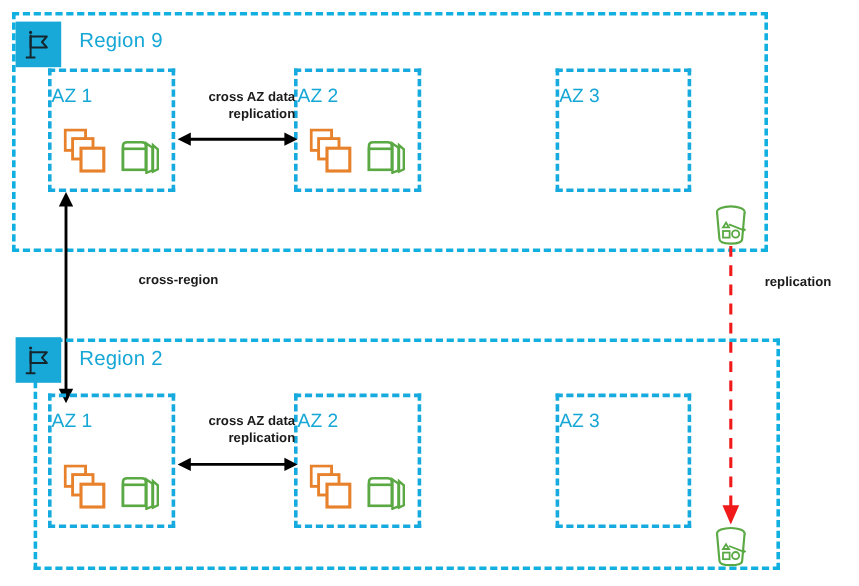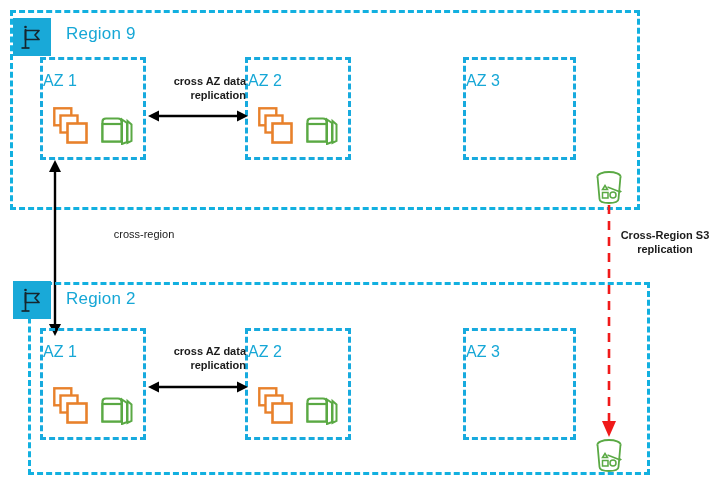--- a/index.html
+++ b/index.html
@@ -100,26 +100,26 @@
   #r2-xaz-label { left: 150px; top: 345px; }
 
   .xaz-arrow { position: absolute; }
   #r1-xaz-arrow { left: 148px; top: 108px; }
   #r2-xaz-arrow { left: 148px; top: 379px; }
 
   
   #xregion-arrow { position: absolute; left: 46px; top: 160px; }
   #xregion-label {
     position: absolute;
-    left: 84px;
+    left: 62px;
     top: 227px;
     width: 120px;
-    text-align: center;
+    text-align: right;
     font-size: 11px;
-    font-weight: normal;
+    font-weight: bold;
     color: #1b1b1b;
     line-height: 1.3;
   }
 
   
   #s3-arrow { position: absolute; left: 600px; top: 205px; }
   #s3-label {
     position: absolute;
     left: 614px;
     top: 228px;
@@ -208,21 +208,20 @@
   </svg>
   <div id="xregion-label">
     <div>cross-region</div>
   </div>
 
   <svg id="s3-arrow" width="18" height="232" viewBox="0 0 18 232">
     <line x1="9" y1="0" x2="9" y2="220" stroke="#f01a1a" stroke-width="2.6" stroke-dasharray="9 7"></line>
     <path d="M9 232 L2 216 L16 216 Z" fill="#f01a1a"></path>
   </svg>
   <div id="s3-label">
-    <div>Cross-Region S3</div>
     <div>replication</div>
   </div>
 
   <svg class="s3-bucket" id="s3-bucket-top" width="34" height="36" viewBox="0 0 34 36">
     <ellipse cx="16" cy="6.5" rx="11.5" ry="4.5" fill="#ffffff" stroke="#5aa944" stroke-width="1.8"></ellipse>
     <path d="M4.5 6.5 L6.5 29 Q6.5 33 16 33 Q25.5 33 25.5 29 L27.5 6.5" fill="#ffffff" stroke="#5aa944" stroke-width="1.8"></path>
     <path d="M12 15.5 L14.5 19.5 L9.5 19.5 Z" fill="none" stroke="#5aa944" stroke-width="1.5"></path>
     <rect x="9.5" y="22.5" width="5.5" height="5.5" fill="none" stroke="#5aa944" stroke-width="1.5"></rect>
     <circle cx="20" cy="25" r="3" fill="none" stroke="#5aa944" stroke-width="1.5"></circle>
     <path d="M14.5 17 L26 21.5" stroke="#5aa944" stroke-width="1.5"></path>

